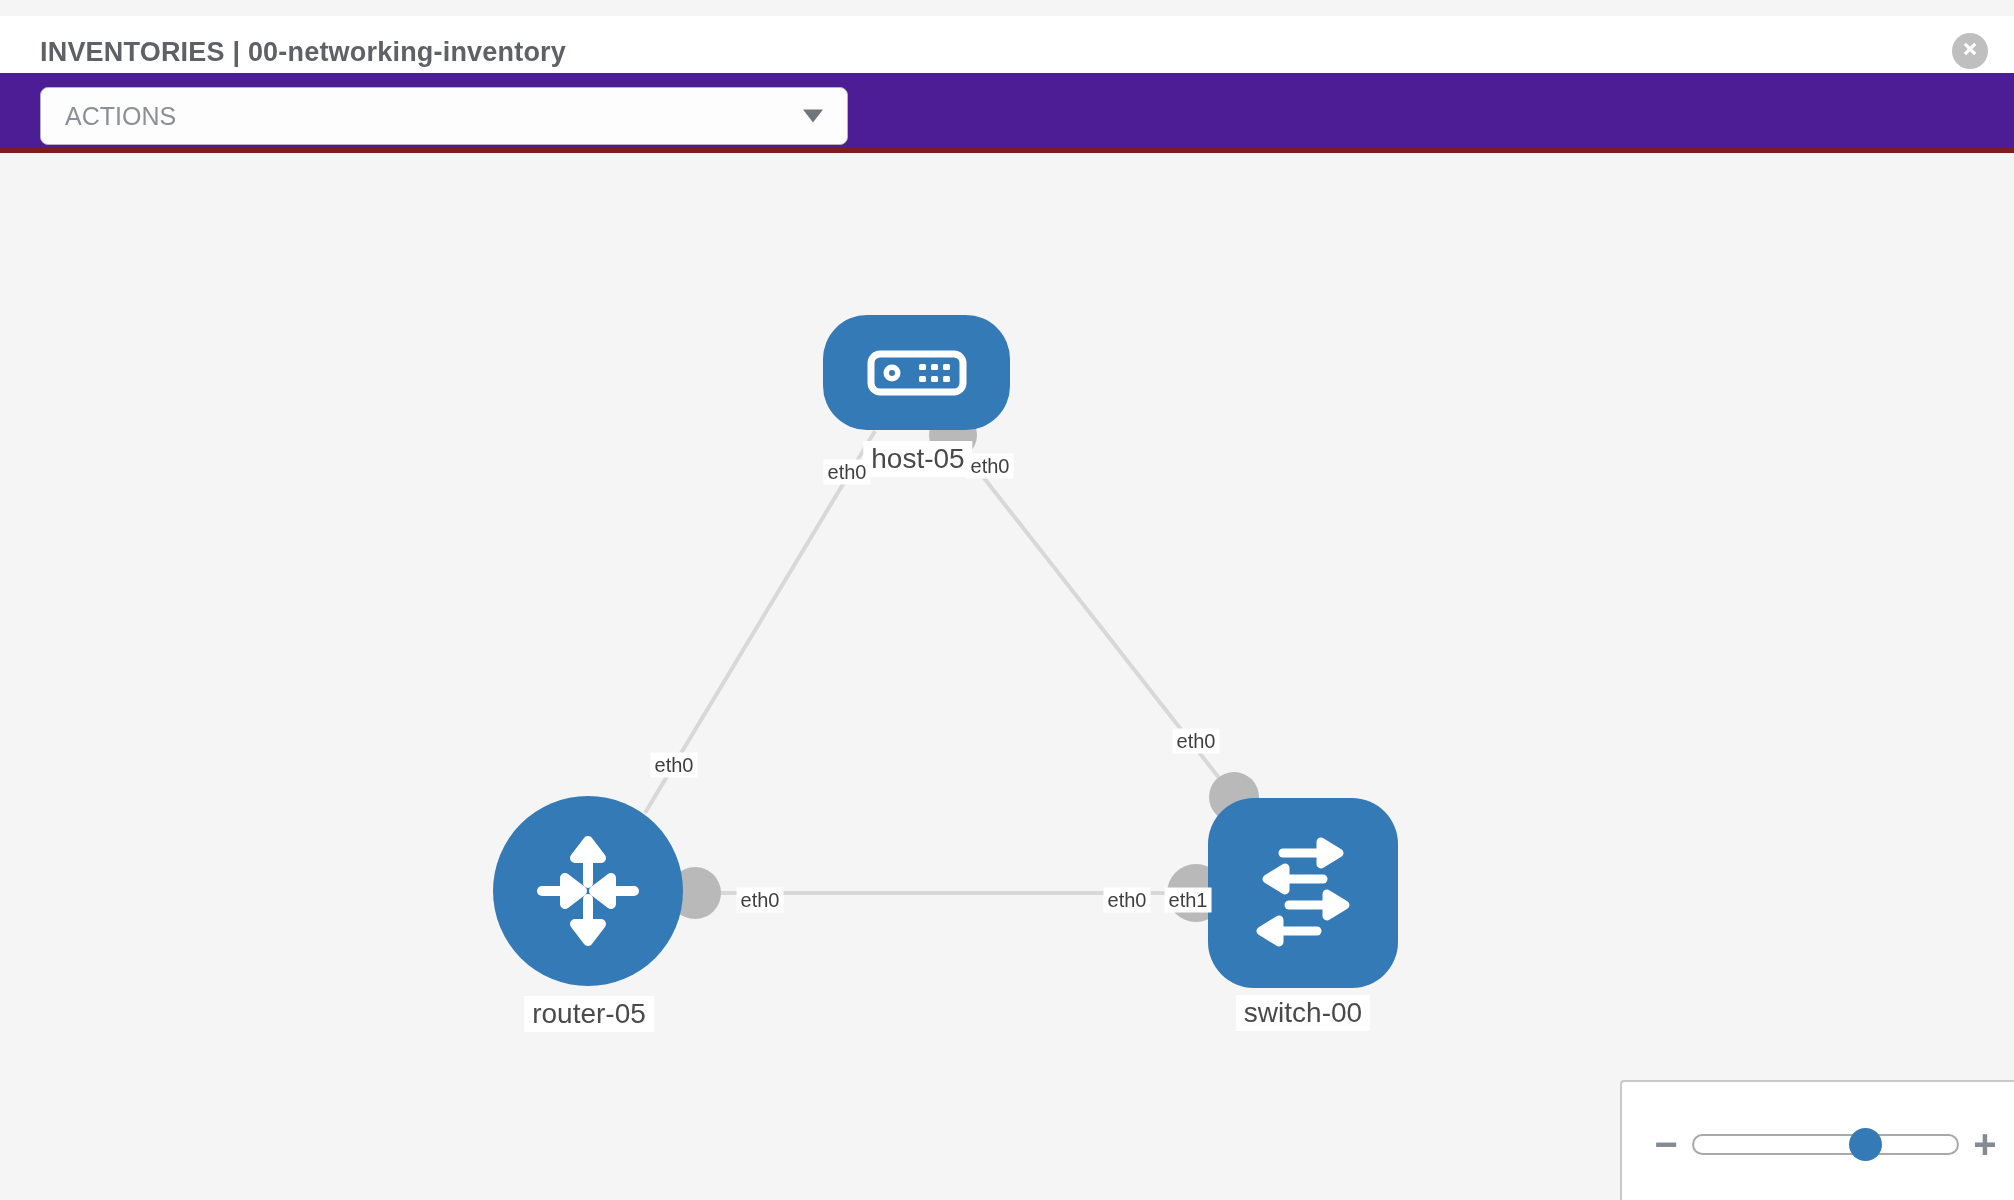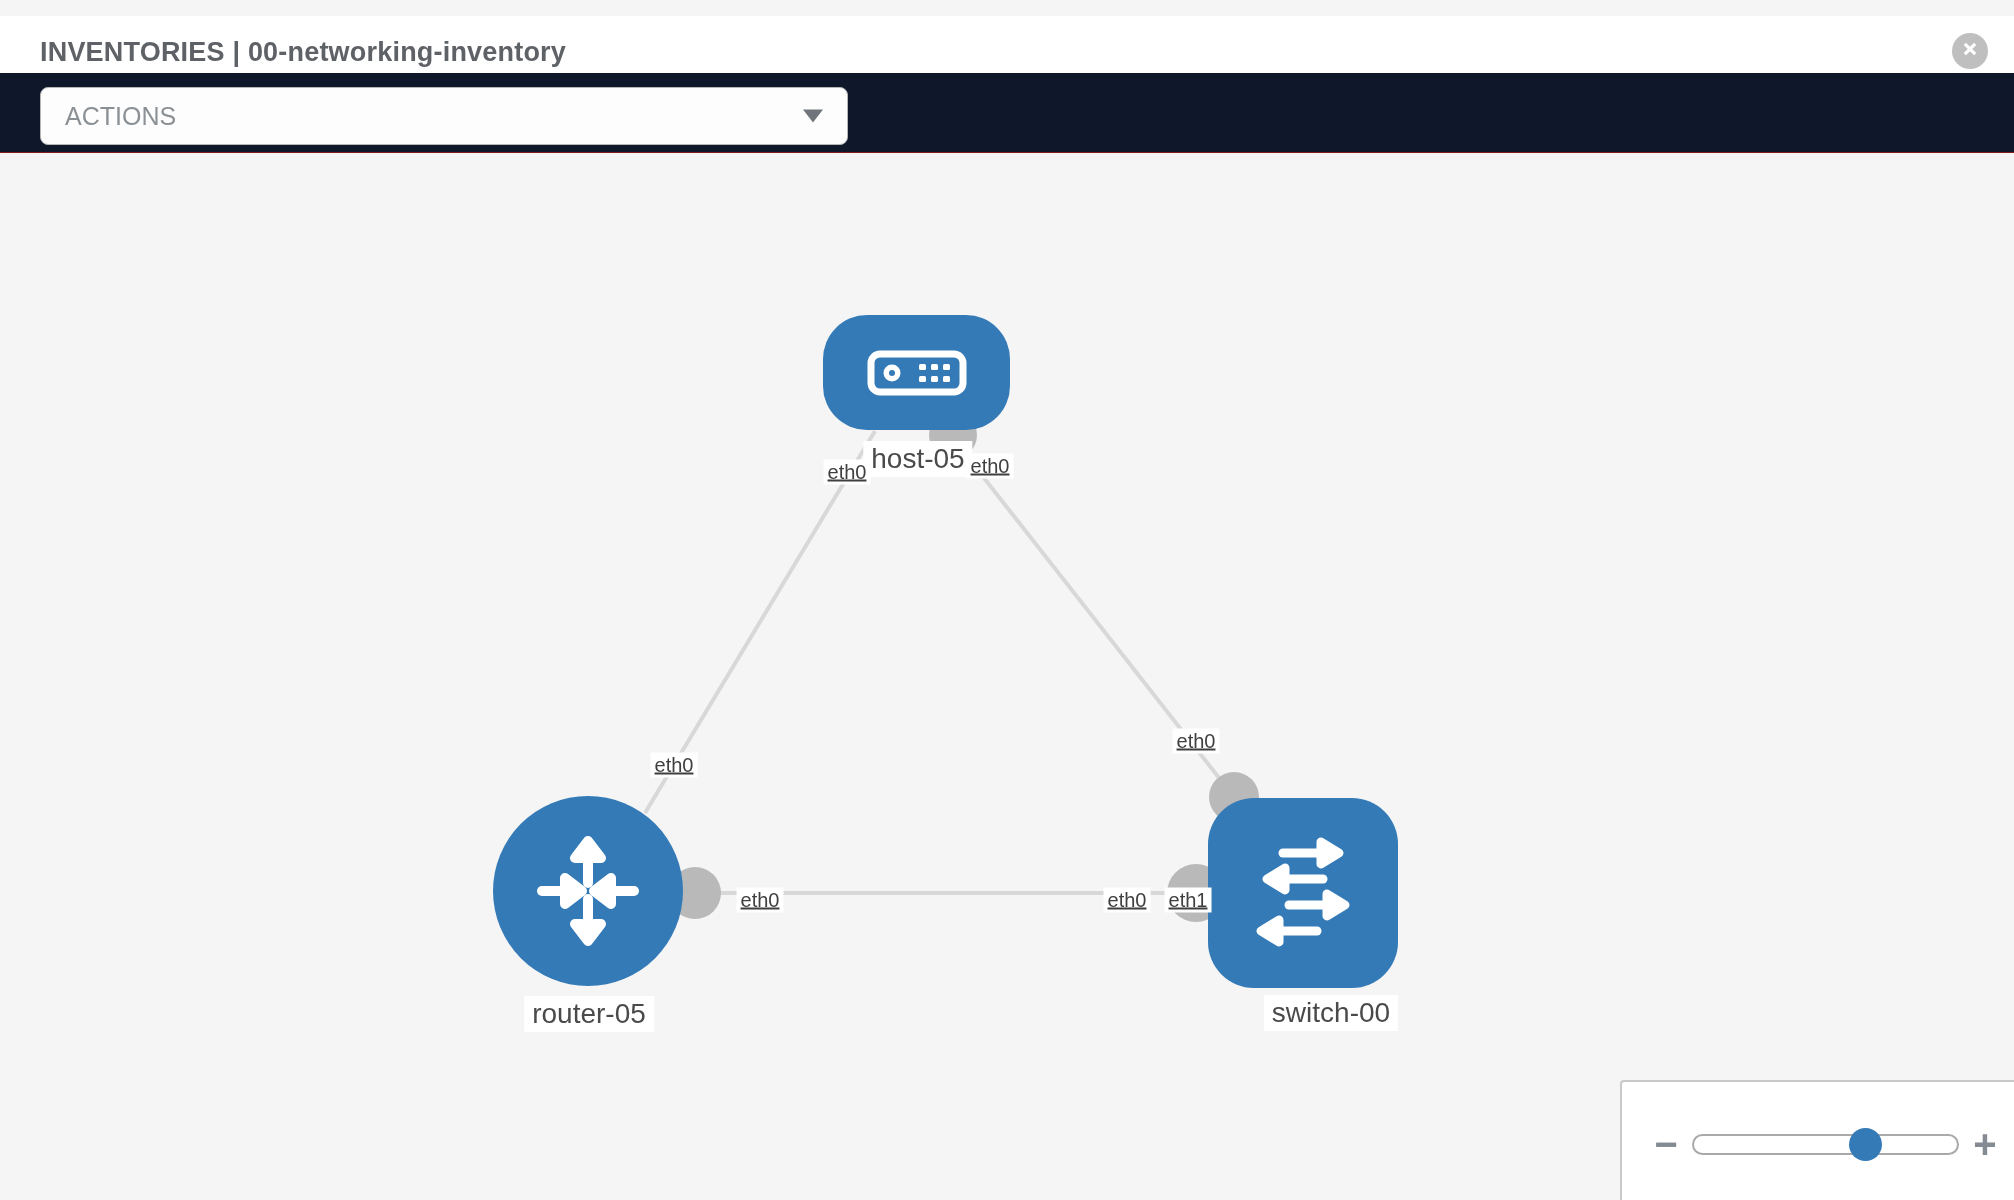--- a/index.html
+++ b/index.html
@@ -8,21 +8,21 @@
 
   
   .header { position:absolute; left:0; top:16px; width:2014px; height:72px; background:#ffffff; border-bottom:1px solid #e2e2e2; }
   .page-title { position:absolute; left:40px; top:0; height:72px; display:flex; align-items:center;
                 font-size:27px; font-weight:bold; color:#5e6166; letter-spacing:0.2px; }
   .close-btn { position:absolute; right:26px; top:17px; width:36px; height:36px; border-radius:50%;
                background:#bfbfbf; display:flex; align-items:center; justify-content:center; cursor:pointer; }
   .close-btn svg { width:18px; height:18px; }
 
   
-  .toolbar { position:absolute; left:0; top:73px; width:2014px; height:80px; background:#0f172a; border-bottom:1px solid #7f1d1d; }
+  .toolbar { position:absolute; left:0; top:73px; width:2014px; height:80px; background:#4c1d95; border-bottom:5px solid #7f1d1d; }
   .select-box { position:absolute; top:14px; height:58px; background:#fdfdfd; border:1.5px solid #b6b6b6;
                 border-radius:8px; display:flex; align-items:center; padding:0 24px;
                 font-size:25px; color:#8b9095; cursor:pointer; }
   .select-actions { left:40px; width:808px; }
   .select-search  { left:1193px; width:787px; }
   .caret { position:absolute; right:24px; top:50%; transform:translateY(-50%);
            width:0; height:0; border-left:10px solid transparent; border-right:10px solid transparent;
            border-top:13px solid #70757c; }
   .tool-icon { position:absolute; top:101px; width:42px; height:42px; cursor:pointer; }
   .tool-icon svg { width:100%; height:100%; }
@@ -33,21 +33,21 @@
   .canvas { position:absolute; left:0; top:154px; width:2014px; height:1046px; background:#f5f5f6; }
   .links-svg { position:absolute; left:0; top:0; width:2014px; height:1046px; z-index:1; }
   .connector { position:absolute; border-radius:50%; background:#b9b9b9; z-index:2; }
   .node { position:absolute; background:#337ab7; z-index:3; display:flex; align-items:center; justify-content:center; cursor:pointer; }
   .node svg { display:block; }
   .node-host   { left:823px; top:161px; width:187px; height:115px; border-radius:44px; }
   .node-router { left:493px; top:642px; width:190px; height:190px; border-radius:50%; }
   .node-switch { left:1208px; top:644px; width:190px; height:190px; border-radius:46px; }
   .chip { position:absolute; transform:translate(-50%,-50%); background:#ffffff; white-space:nowrap;
           color:#4a4a4a; z-index:4; padding:1px 6px; }
-  .chip-if   { font-size:20px; color:#3f3f3f; padding:1px 4px;text-decoration:underline; }
+  .chip-if   { font-size:20px; color:#3f3f3f; padding:1px 4px; }
   .chip-name { font-size:28px; padding:2px 8px; }
 
   
   .zoom-panel { position:absolute; left:1620px; top:1080px; width:395px; height:121px; background:#ffffff;
                 border:2px solid #c9c9c9; border-right:none; border-bottom:none; border-top-left-radius:4px; z-index:5; }
   .zoom-level { position:absolute; left:0; top:8px; width:100%; text-align:center; font-size:24px; color:#2f2f2f; }
   .zoom-minus, .zoom-plus { position:absolute; top:40px; width:44px; height:44px; display:flex; align-items:center;
                 justify-content:center; font-size:40px; font-weight:bold; color:#858b92; cursor:pointer; }
   .zoom-minus { left:22px; }
   .zoom-plus  { left:341px; }
@@ -158,21 +158,21 @@
             <path d="M86 63 L104 74 L86 85 Z"></path>
           <path d="M76 100 H34" fill="none"></path>
             <path d="M38 89 L20 100 L38 111 Z"></path>
         </g>
       </svg>
     </span>
   </div>
 
   <div class="chip chip-name" style="left:918px; top:305px;">host-05</div>
   <div class="chip chip-name" style="left:589px; top:860px;">router-05</div>
-  <div class="chip chip-name" style="left:1303px; top:859px;margin-left:28px;">switch-00</div>
+  <div class="chip chip-name" style="left:1303px; top:859px;">switch-00</div>
 
   <div class="chip chip-if" style="left:847px; top:318px;">eth0</div>
   <div class="chip chip-if" style="left:990px; top:312px;">eth0</div>
   <div class="chip chip-if" style="left:674px; top:611px;">eth0</div>
   <div class="chip chip-if" style="left:1196px; top:587px;">eth0</div>
   <div class="chip chip-if" style="left:760px; top:746px;">eth0</div>
   <div class="chip chip-if" style="left:1127px; top:746px;">eth0</div>
   <div class="chip chip-if" style="left:1163px; top:746px; z-index:5;margin-left:25px;">eth1</div>
 </div>
 

